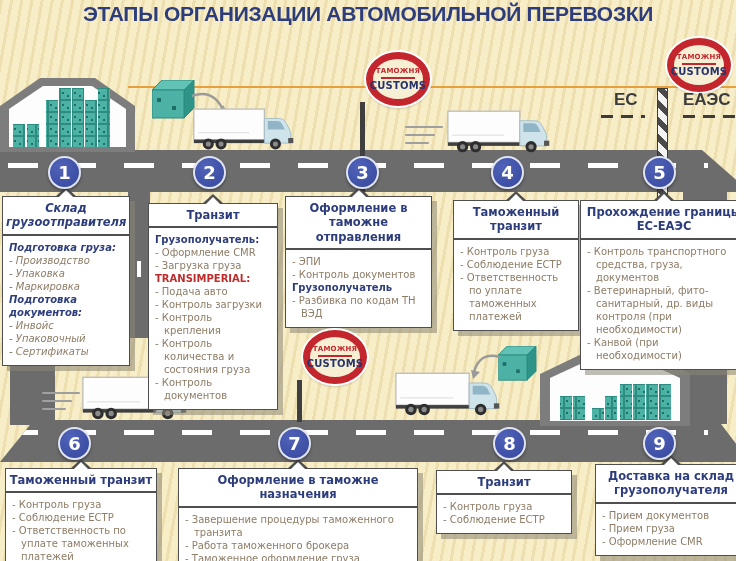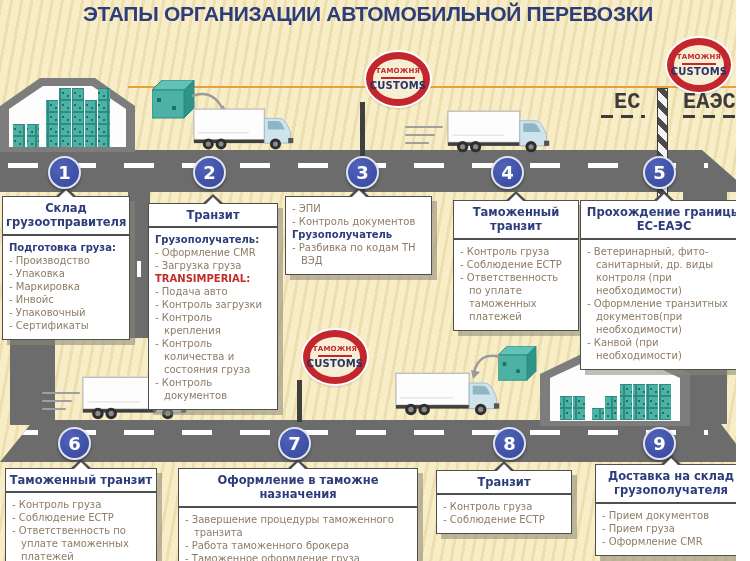--- a/index.html
+++ b/index.html
@@ -47,21 +47,21 @@
   .callout::after{content:""; position:absolute; top:-7px; left:50%; margin-left:-8px;
     border-left:8px solid rgba(0,0,0,0); border-right:8px solid rgba(0,0,0,0); border-bottom:8px solid #fff;}
   .c-title{
     font-size:11.5px; font-weight:700; color:#2d3d7c; text-align:center;
     padding:4px 3px; border-bottom:2px solid #4f4f4f; line-height:1.25;
   }
   .c-body{padding:5px 6px 7px; font-size:10px; color:#8d7c66; line-height:1.3;}
   .c-body .line{padding-left:9px; text-indent:-9px;}
   .c-body .line.header{color:#2d3d7c; font-weight:700; padding-left:0; text-indent:0;}
   .c-body .line.red{color:#c32b2b; font-weight:700; padding-left:0; text-indent:0;}
-  .b1{left:2px;  top:196px; width:128px;}
+  .b1{left:2px;  top:196px; width:128px;font-style:italic;}
   .b2{left:148px;top:203px; width:130px;}
   .b3{left:285px;top:196px; width:147px;}
   .b4{left:453px;top:200px; width:126px;}
   .b5{left:580px;top:200px; width:168px;}
   .b6{left:5px;  top:468px; width:152px;}
   .b7{left:178px;top:468px; width:240px;}
   .b8{left:436px;top:470px; width:136px;}
   .b9{left:595px;top:464px; width:152px;}
   
   .customs{position:absolute; z-index:4;padding-left:36px;}
@@ -71,21 +71,21 @@
     border:7px solid #c3262c; border-radius:50%;
     box-shadow:0 0 0 2px #fff, 0 2px 3px rgba(0,0,0,.3);
     display:flex; flex-direction:column; align-items:center; justify-content:center;
   }
   .disc .ru{font-size:7px; font-weight:700; color:#c3262c; letter-spacing:.2px; white-space:nowrap;}
   .disc .bar{width:34px; height:2px; background:#c3262c; margin:1.5px 0;}
   .disc .en{font-size:10px; font-weight:700; color:#27336b; letter-spacing:.2px; white-space:nowrap;}
   .pole{position:absolute; width:5px; background:#3f3f3f;}
   .pole.striped{width:9px; background:repeating-linear-gradient(45deg,#f3f3f3 0 6px,#4a4a4a 6px 12px); border:1px solid #3a3a3a;}
   
-  .border-label{position:absolute; z-index:4; font-weight:700; font-size:22px; color:#3c3c3c; font-family:Liberation Mono, monospace;}
+  .border-label{position:absolute; z-index:4; font-weight:700; font-size:17px; color:#3c3c3c; font-family:Liberation Sans, sans-serif;}
   .dashes{position:absolute; z-index:4; height:3px;
     background:repeating-linear-gradient(90deg,#3c3c3c 0 12px, rgba(0,0,0,0) 12px 20px);}
   
   .scene{position:absolute; z-index:4;}
   .speed i{display:block; height:2px; background:#9f9f9f; margin:6px 0; border-radius:1px;}
 </style>
 </head>
 <body>
 
 <div id="stage">
@@ -248,60 +248,62 @@
   <div class="badge" style="left:493px;top:427px;">8</div>
   <div class="badge" style="left:643px;top:427px;">9</div>
 
   <div class="callout b1">
     <div class="c-title">Склад грузоотправителя</div>
     <div class="c-body">
         <div class="line header">Подготовка груза:</div>
         <div class="line item">- Производство</div>
         <div class="line item">- Упаковка</div>
         <div class="line item">- Маркировка</div>
+        <div class="line header">Подготовка документов:</div>
         <div class="line item">- Инвойс</div>
         <div class="line item">- Упаковочный</div>
         <div class="line item">- Сертификаты</div>
       </div>
   </div>
   <div class="callout b2">
     <div class="c-title">Транзит</div>
     <div class="c-body">
         <div class="line header">Грузополучатель:</div>
         <div class="line item">- Оформление CMR</div>
         <div class="line item">- Загрузка груза</div>
         <div class="line red">TRANSIMPERIAL:</div>
         <div class="line item">- Подача авто</div>
         <div class="line item">- Контроль загрузки</div>
         <div class="line item">- Контроль крепления</div>
         <div class="line item">- Контроль количества и состояния груза</div>
         <div class="line item">- Контроль документов</div>
       </div>
   </div>
   <div class="callout b3">
+    <div class="c-title">Оформление в таможне отправления</div>
     <div class="c-body">
         <div class="line item">- ЭПИ</div>
         <div class="line item">- Контроль документов</div>
         <div class="line header">Грузополучатель</div>
         <div class="line item">- Разбивка по кодам ТН ВЭД</div>
       </div>
   </div>
   <div class="callout b4">
     <div class="c-title">Таможенный транзит</div>
     <div class="c-body">
         <div class="line item">- Контроль груза</div>
         <div class="line item">- Соблюдение ЕСТР</div>
         <div class="line item">- Ответственность по уплате таможенных платежей</div>
       </div>
   </div>
   <div class="callout b5">
     <div class="c-title">Прохождение границы ЕС-ЕАЭС</div>
     <div class="c-body">
+        <div class="line item">- Контроль транспортного средства, груза, документов</div>
         <div class="line item">- Ветеринарный, фито-санитарный, др. виды контроля (при необходимости)</div>
-        <div class="line item">- Оформление транзитных документов(при необходимости)</div>
         <div class="line item">- Канвой (при необходимости)</div>
       </div>
   </div>
   <div class="callout b6">
     <div class="c-title">Таможенный транзит</div>
     <div class="c-body">
         <div class="line item">- Контроль груза</div>
         <div class="line item">- Соблюдение ЕСТР</div>
         <div class="line item">- Ответственность по уплате таможенных платежей</div>
       </div>

